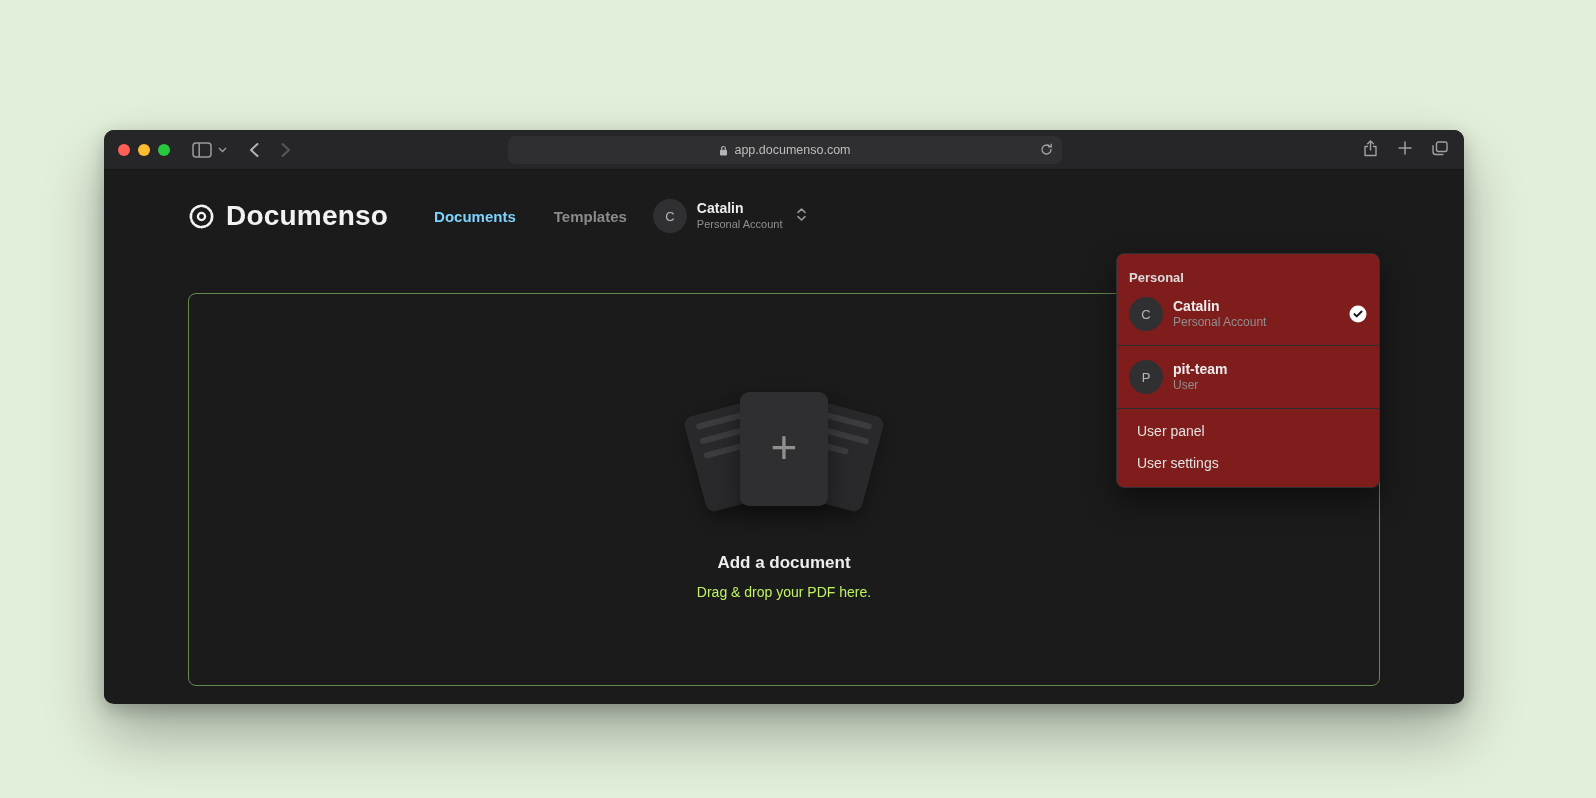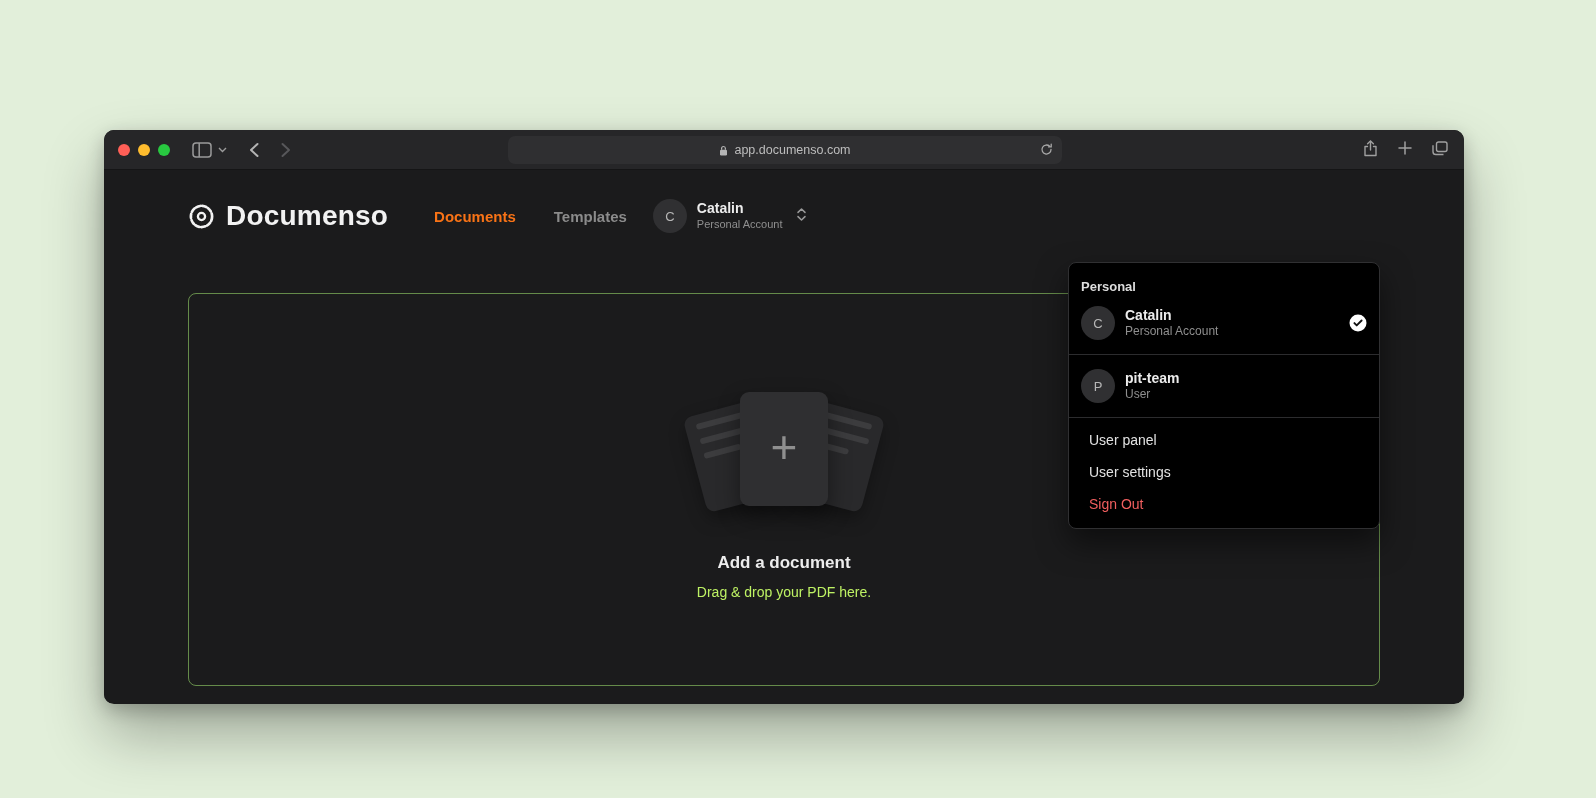--- a/index.html
+++ b/index.html
@@ -36,21 +36,21 @@
   }
   .url-pill .reload { position:absolute; right:9px; top:7px; color:#a8a8a8; }
   .tb-right { position:absolute; right:16px; top:0; height:40px; display:flex; align-items:center; gap:20px; color:#a0a0a0; }
   
   .app { position:relative; height:533px; background:#1b1b1c; }
   .app-header { display:flex; align-items:center; height:92px; padding:0 84px; }
   .brand { display:flex; align-items:center; gap:11px; }
   .brand-name { font-size:28px; font-weight:700; color:#f2f2f2; letter-spacing:.2px; }
   .nav { display:flex; gap:38px; margin-left:46px; font-size:15px; font-weight:600; }
   .nav a { text-decoration:none; cursor:pointer; }
-  .nav .active { color:#f97316; }
+  .nav .active { color:#7dd3fc; }
   .nav .inactive { color:#8b8b8b; }
   .searchbar {
     margin-left:auto; width:376px; height:38px; border:1px solid #3a3a3c; border-radius:8px;
     display:flex; align-items:center; gap:9px; padding:0 10px; color:#8f8f8f; background:#1c1c1e;
   }
   .searchbar input {
     flex:1; background:transparent; border:none; outline:none;
     color:#e0e0e0; font-size:14.5px; font-family:"Liberation Sans", sans-serif;
   }
   .searchbar input::placeholder { color:#8f8f8f; }
@@ -82,22 +82,22 @@
   .card-mid   {
     width:88px; height:114px; left:50%; top:13px; transform:translateX(-50%);
     background:#2f2f31; display:flex; align-items:center; justify-content:center;
     box-shadow:0 10px 22px rgba(0,0,0,.45);
   }
   .plus-glyph { font-size:46px; font-weight:100; color:#8f8f8f; line-height:1; margin-top:-4px; }
   .dz-title { font-size:17px; font-weight:700; color:#ededed; }
   .dz-sub { margin-top:11px; font-size:14px; color:#bef264; }
   
   .menu {
-    position:absolute; top:92px; right:84px; width:312px; z-index:20;
-    background:#000000; border:1px solid #303032; border-radius:8px;
+    position:absolute; top:83px; right:84px; width:264px; z-index:20;
+    background:#7f1d1d; border:1px solid #303032; border-radius:8px;
     box-shadow:0 14px 30px rgba(0,0,0,.5); padding:4px 0 8px;
   }
   .menu-section-label { padding:12px 12px 4px; font-size:13px; font-weight:700; color:#dcdcdc; }
   .menu-account-row { display:flex; align-items:center; gap:10px; padding:8px 12px; cursor:pointer; }
   .menu-account-row .name { font-size:14px; font-weight:600; color:#ececec; line-height:1.3; }
   .menu-account-row .sub { font-size:12px; color:#8f8f8f; line-height:1.3; }
   .menu-account-row .check { margin-left:auto; display:flex; }
   .menu-divider { height:1px; background:#2c2c2e; margin:6px 0; }
   .teams-head { display:flex; align-items:center; padding:8px 12px 4px; }
   .teams-head .lbl { font-size:13px; font-weight:700; color:#dcdcdc; }
@@ -259,18 +259,17 @@
           <span>
             <div class="name">pit-team</div>
             <div class="sub">User</div>
           </span>
         </div>
 
         <div class="menu-divider"></div>
 
         <a class="menu-link">User panel</a>
         <a class="menu-link">User settings</a>
-        <a class="menu-link danger">Sign Out</a>
       </div>
 
     </div>
   </div>
 </div>
 
 </body></html>

